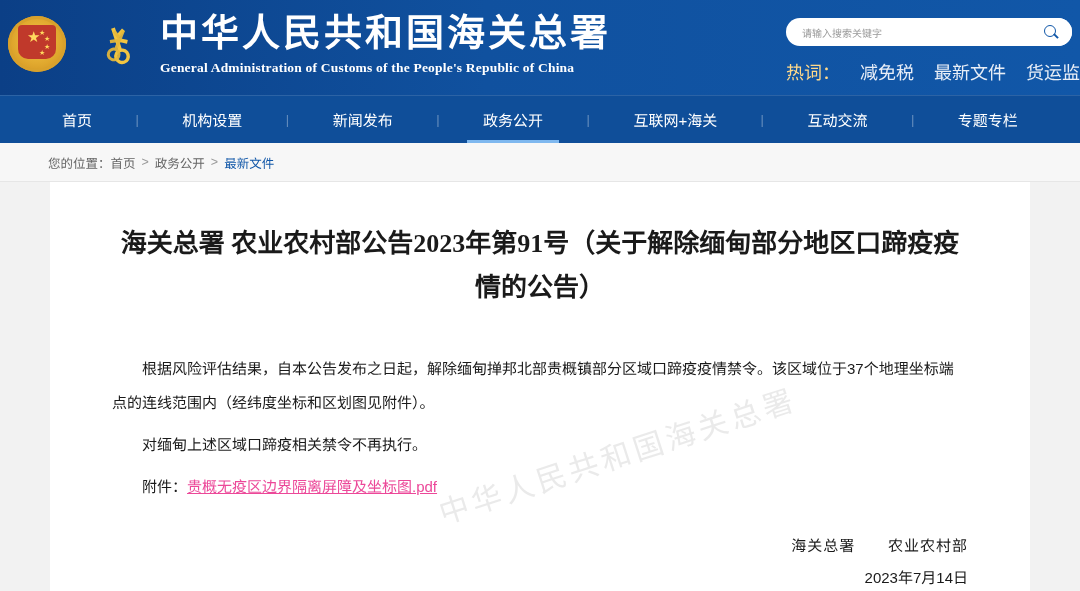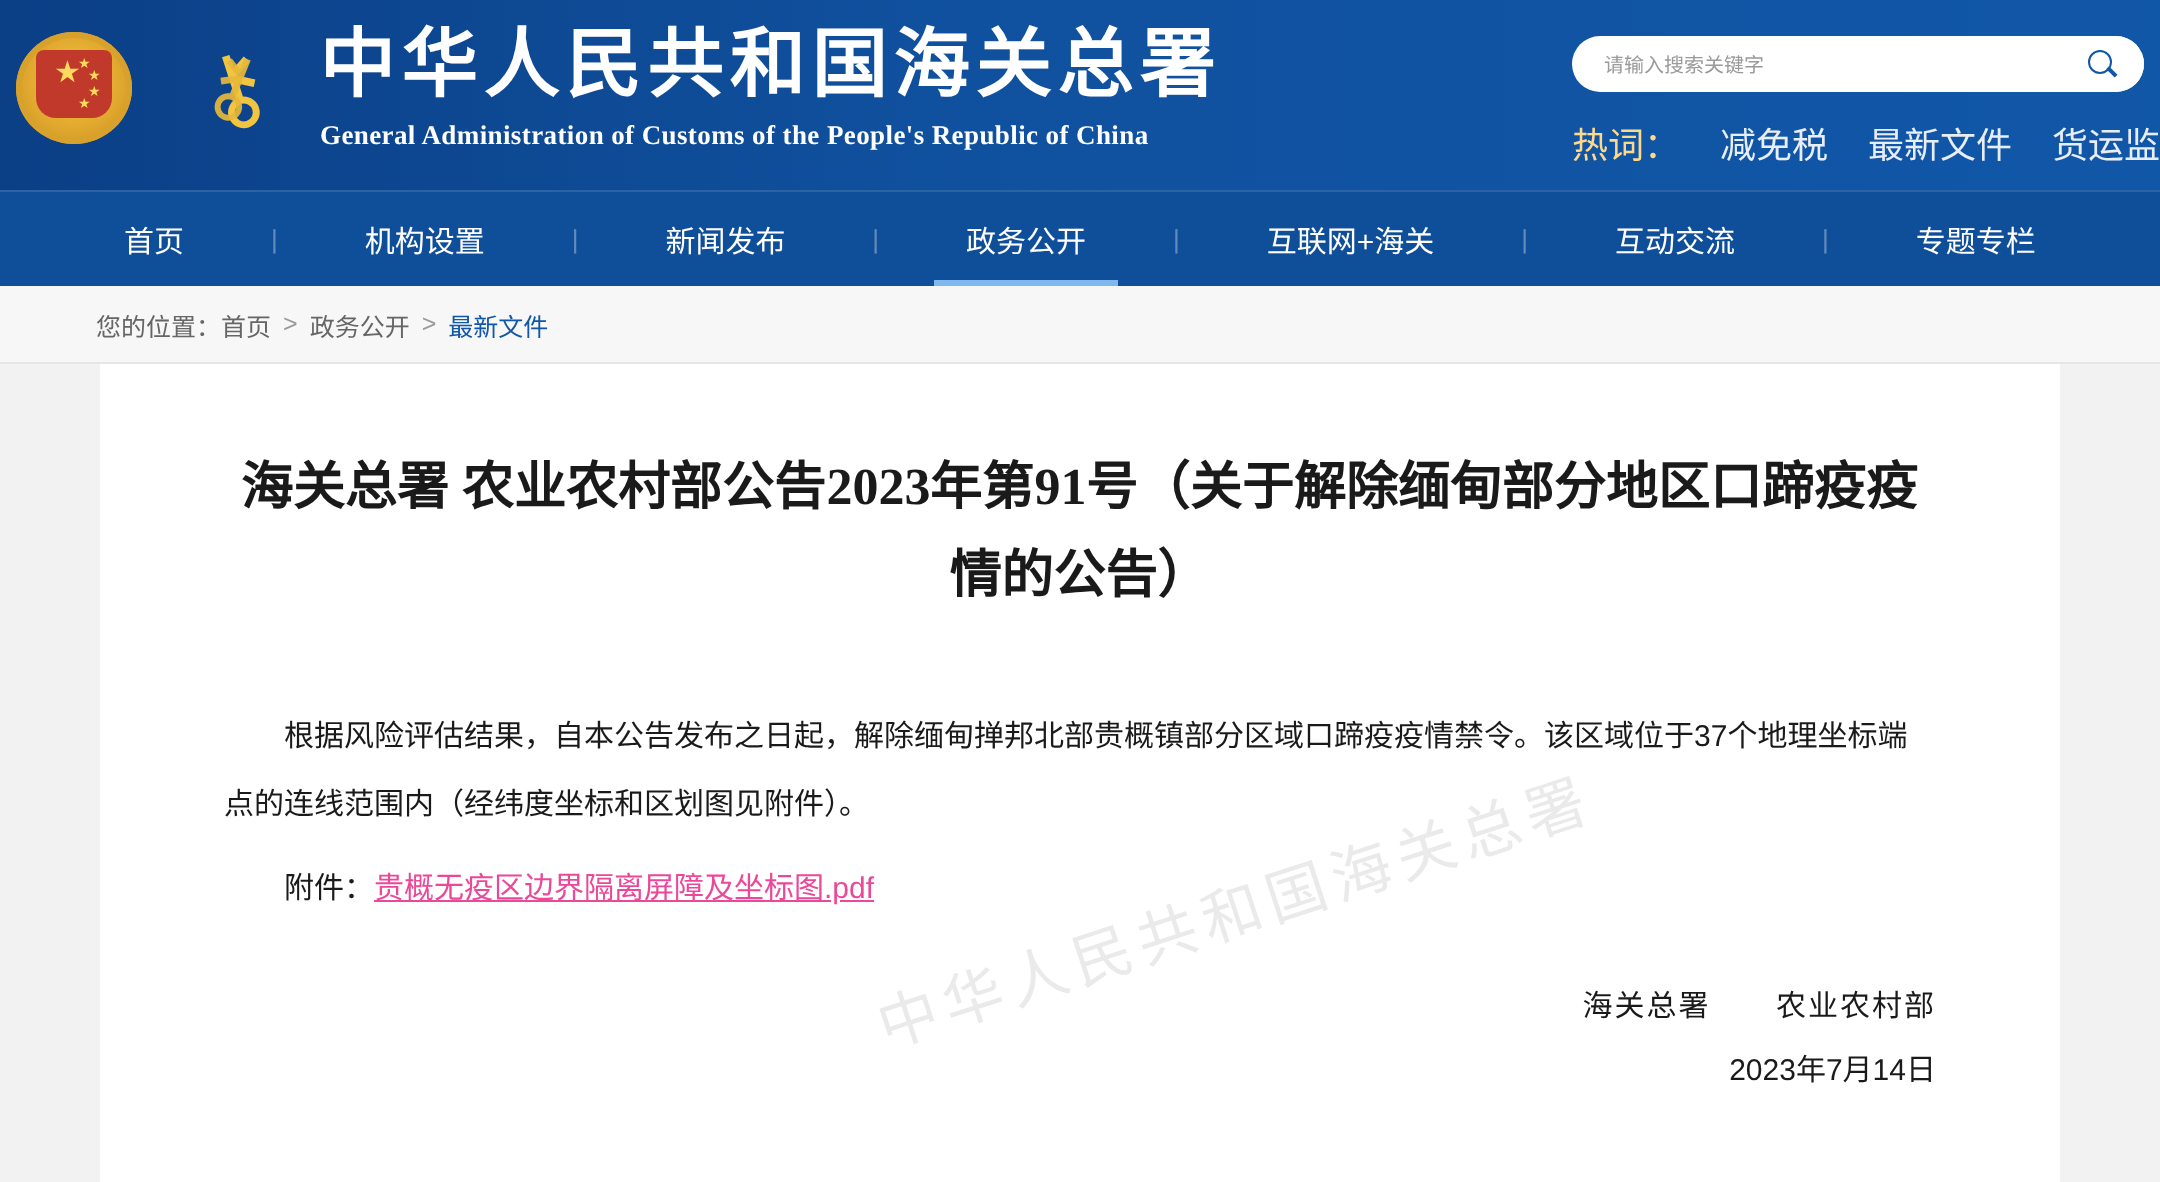--- a/index.html
+++ b/index.html
@@ -376,20 +376,21 @@
 
 <div class="page-body">
   <div class="doc">
 
     <div class="watermark">中华人民共和国海关总署</div>
 
     <h1 class="doc-title">海关总署 农业农村部公告2023年第91号（关于解除缅甸部分地区口蹄疫疫情的公告）</h1>
 
     <div class="doc-body">
       <p>根据风险评估结果，自本公告发布之日起，解除缅甸掸邦北部贵概镇部分区域口蹄疫疫情禁令。该区域位于37个地理坐标端点的连线范围内（经纬度坐标和区划图见附件）。</p>
+      <p>对缅甸上述区域口蹄疫相关禁令不再执行。</p>
 
       <p class="attach-line">
         <span>附件：</span><a class="attach-link" href="#">贵概无疫区边界隔离屏障及坐标图.pdf</a>
       </p>
 
       <div class="signature">
         <div class="org">
           <span>海关总署</span>
           <span>农业农村部</span>
         </div>

